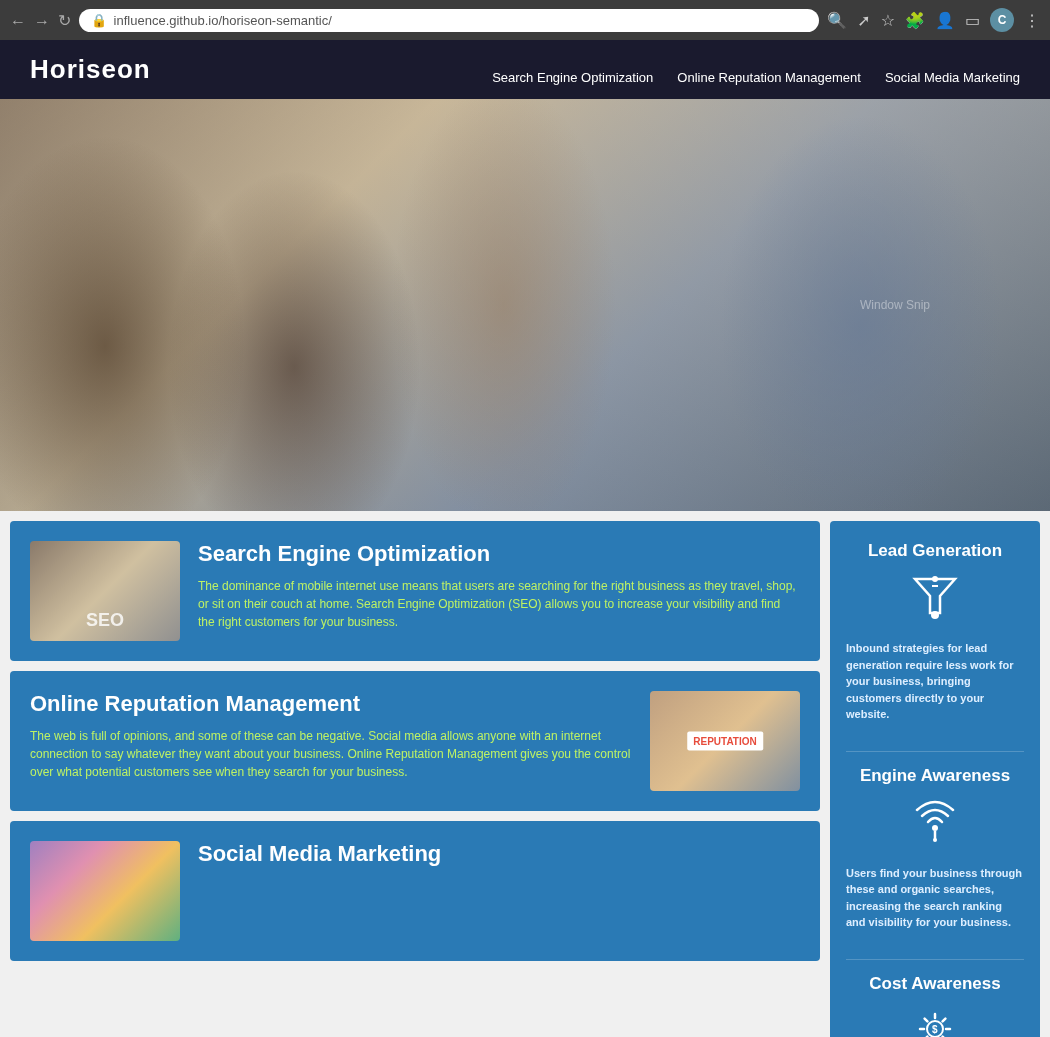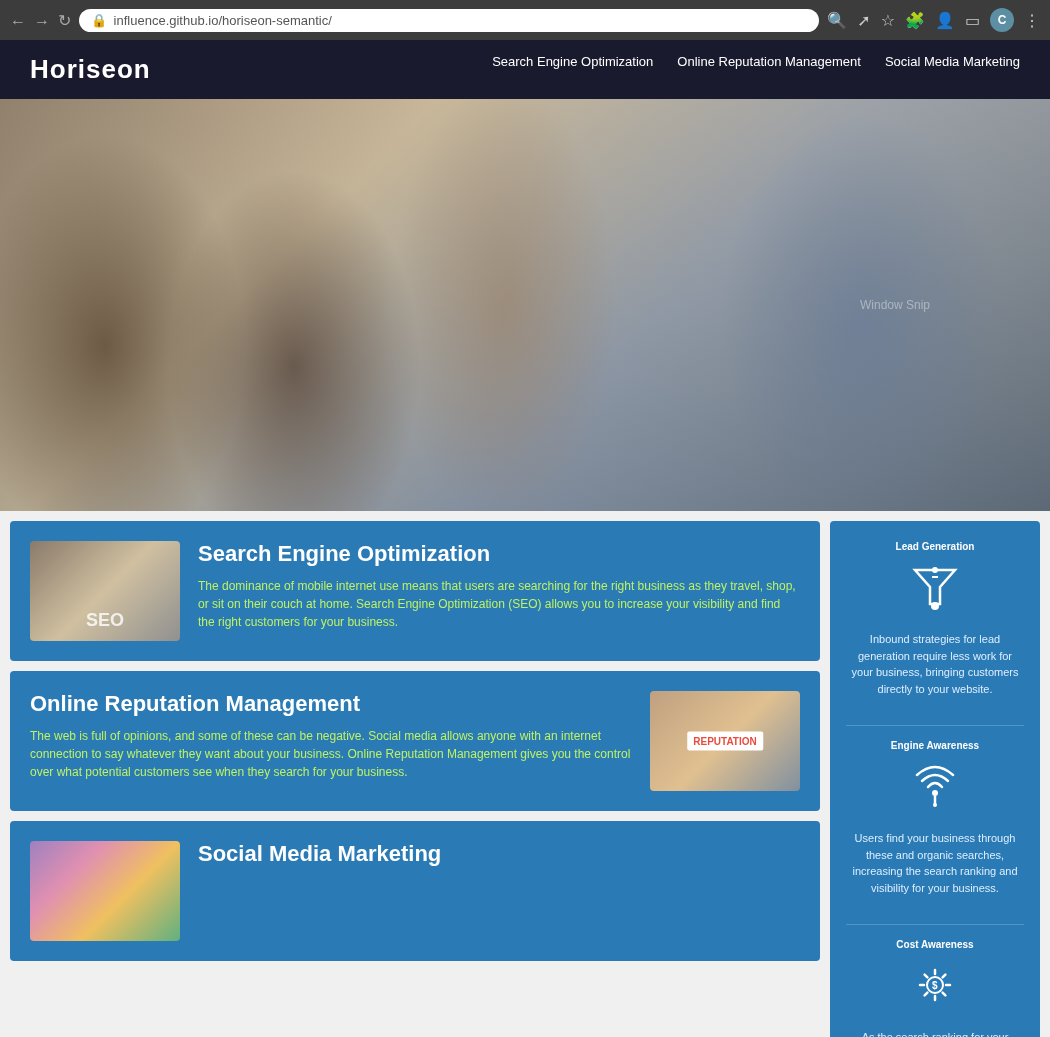--- a/index.html
+++ b/index.html
@@ -47,21 +47,21 @@
       color: #fff; font-size: 12px; font-weight: bold;
     }
 
     
     .website { background: #fff; }
 
     
     .site-header {
       background: #1a1a2e;
       display: flex;
-      align-items: flex-start;
+      align-items: flex-end;
       justify-content: space-between;
       padding: 14px 30px;
     }
     .site-logo {
       color: #fff;
       font-size: 26px;
       font-weight: bold;
       letter-spacing: 1px;
     }
     .site-nav {
@@ -210,38 +210,38 @@
       gap: 0;
     }
     .aside-section {
       display: flex;
       flex-direction: column;
       align-items: center;
       width: 100%;
       margin-bottom: 10px;
     }
     .aside-section-title {
-      font-size: 10px;
+      font-size: 17px;
       font-weight: bold;
       color: #fff;
       text-align: right;
       margin-bottom: 10px;
     }
     .aside-icon {
       font-size: 36px;
       color: #fff;
       margin-bottom: 10px;
       text-align: center;
     }
     .aside-text {
       font-size: 11px;
       color: #ddeeff;
-      text-align: center;
       line-height: 1.5;
       margin-bottom: 14px;
+      font-weight: bold;
     }
     .aside-divider {
       width: 100%;
       height: 1px;
       background: rgba(255,255,255,0.2);
       margin: 4px 0 14px;
     }
   </style>
 </head>
 <body>

